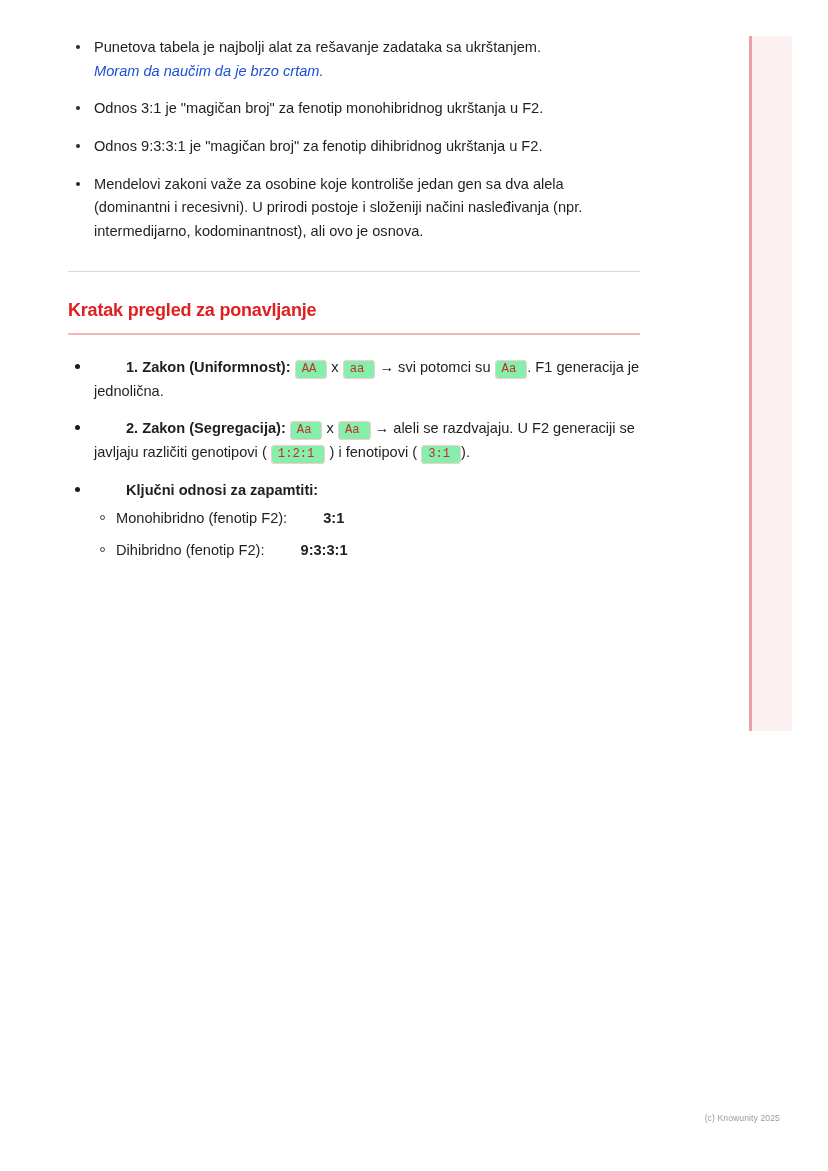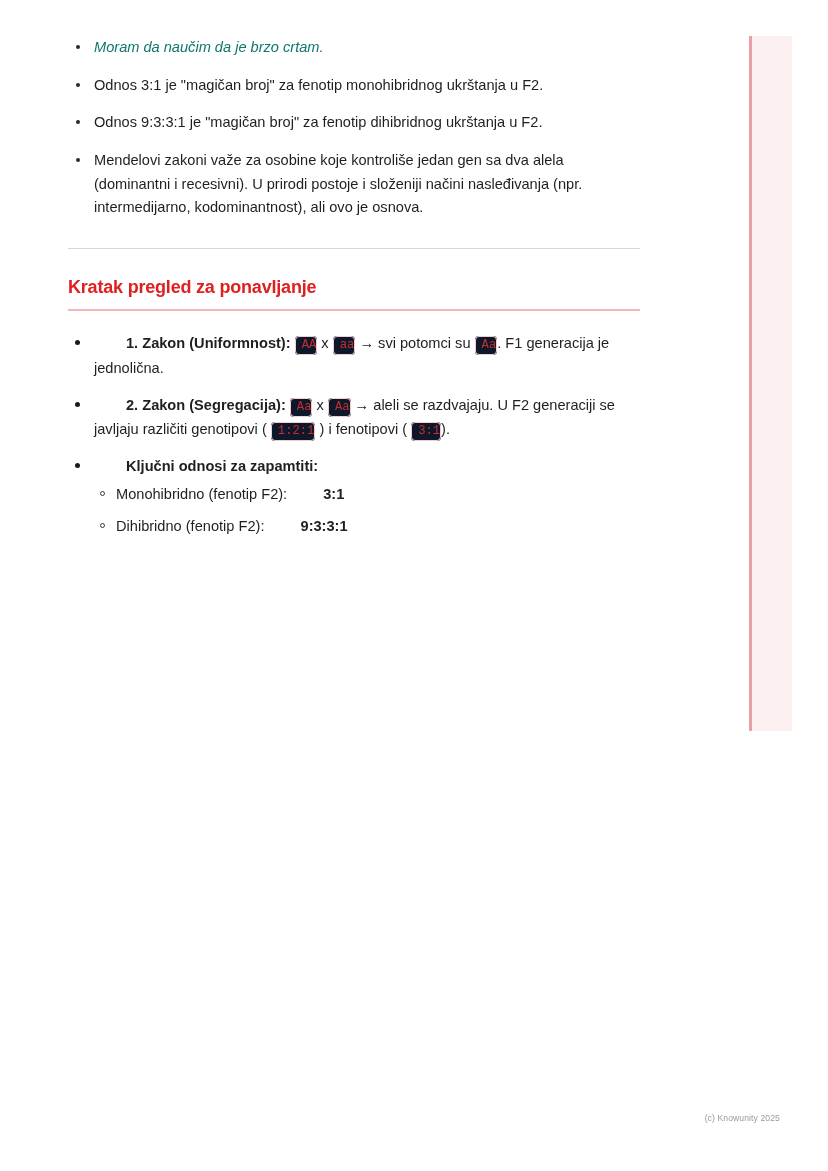--- a/index.html
+++ b/index.html
@@ -59,21 +59,21 @@
     left: 8px;
     top: 9px;
     width: 4px;
     height: 4px;
     border-radius: 50%;
     background: #2a2a2a;
   }
   .italic-note {
     display: block;
     font-style: italic;
-    color: #0f766e;
+    color: #1d4ed8;
   }
 
   hr.rule {
     border: none;
     border-top: 1px solid #d8d8d8;
     margin: 28px 0 0 0;
   }
 
   h2.section-title {
     font-size: 18px;
@@ -111,25 +111,25 @@
     height: 5px;
     border-radius: 50%;
     background: #1a1a1a;
   }
   .bold {
     font-weight: bold;
     margin-left: 32px;
   }
   code.gene {
     font-family: "Liberation Mono", monospace;
-    background: #0f172a;
+    background: #86efac;
     color: #c2302c;
     border: 1px solid #f6ccd0;
     border-radius: 4px;
-    padding: 1px 0 2px 6px;
+    padding: 1px 10px 2px 6px;
     font-size: 12.2px;
     white-space: nowrap;
   }
 
   ul.sublist {
     list-style: none;
     margin: 6px 0 0 0;
     padding: 0;
   }
   ul.sublist > li {
@@ -166,20 +166,21 @@
 <body>
 
 <div class="page">
 
   <div class="side-band"></div>
 
   <div class="content">
 
     <ul class="bullets">
       <li>
+        <span>Punetova tabela je najbolji alat za rešavanje zadataka sa ukrštanjem.</span>
         <span class="italic-note">Moram da naučim da je brzo crtam.</span>
       </li>
       <li>
         <span>Odnos 3:1 je "magičan broj" za fenotip monohibridnog ukrštanja u F2.</span>
       </li>
       <li>
         <span>Odnos 9:3:3:1 je "magičan broj" za fenotip dihibridnog ukrštanja u F2.</span>
       </li>
       <li>
         <span>Mendelovi zakoni važe za osobine koje kontroliše jedan gen sa dva alela (dominantni i recesivni). U prirodi postoje i složeniji načini nasleđivanja (npr. intermedijarno, kodominantnost), ali ovo je osnova.</span>

